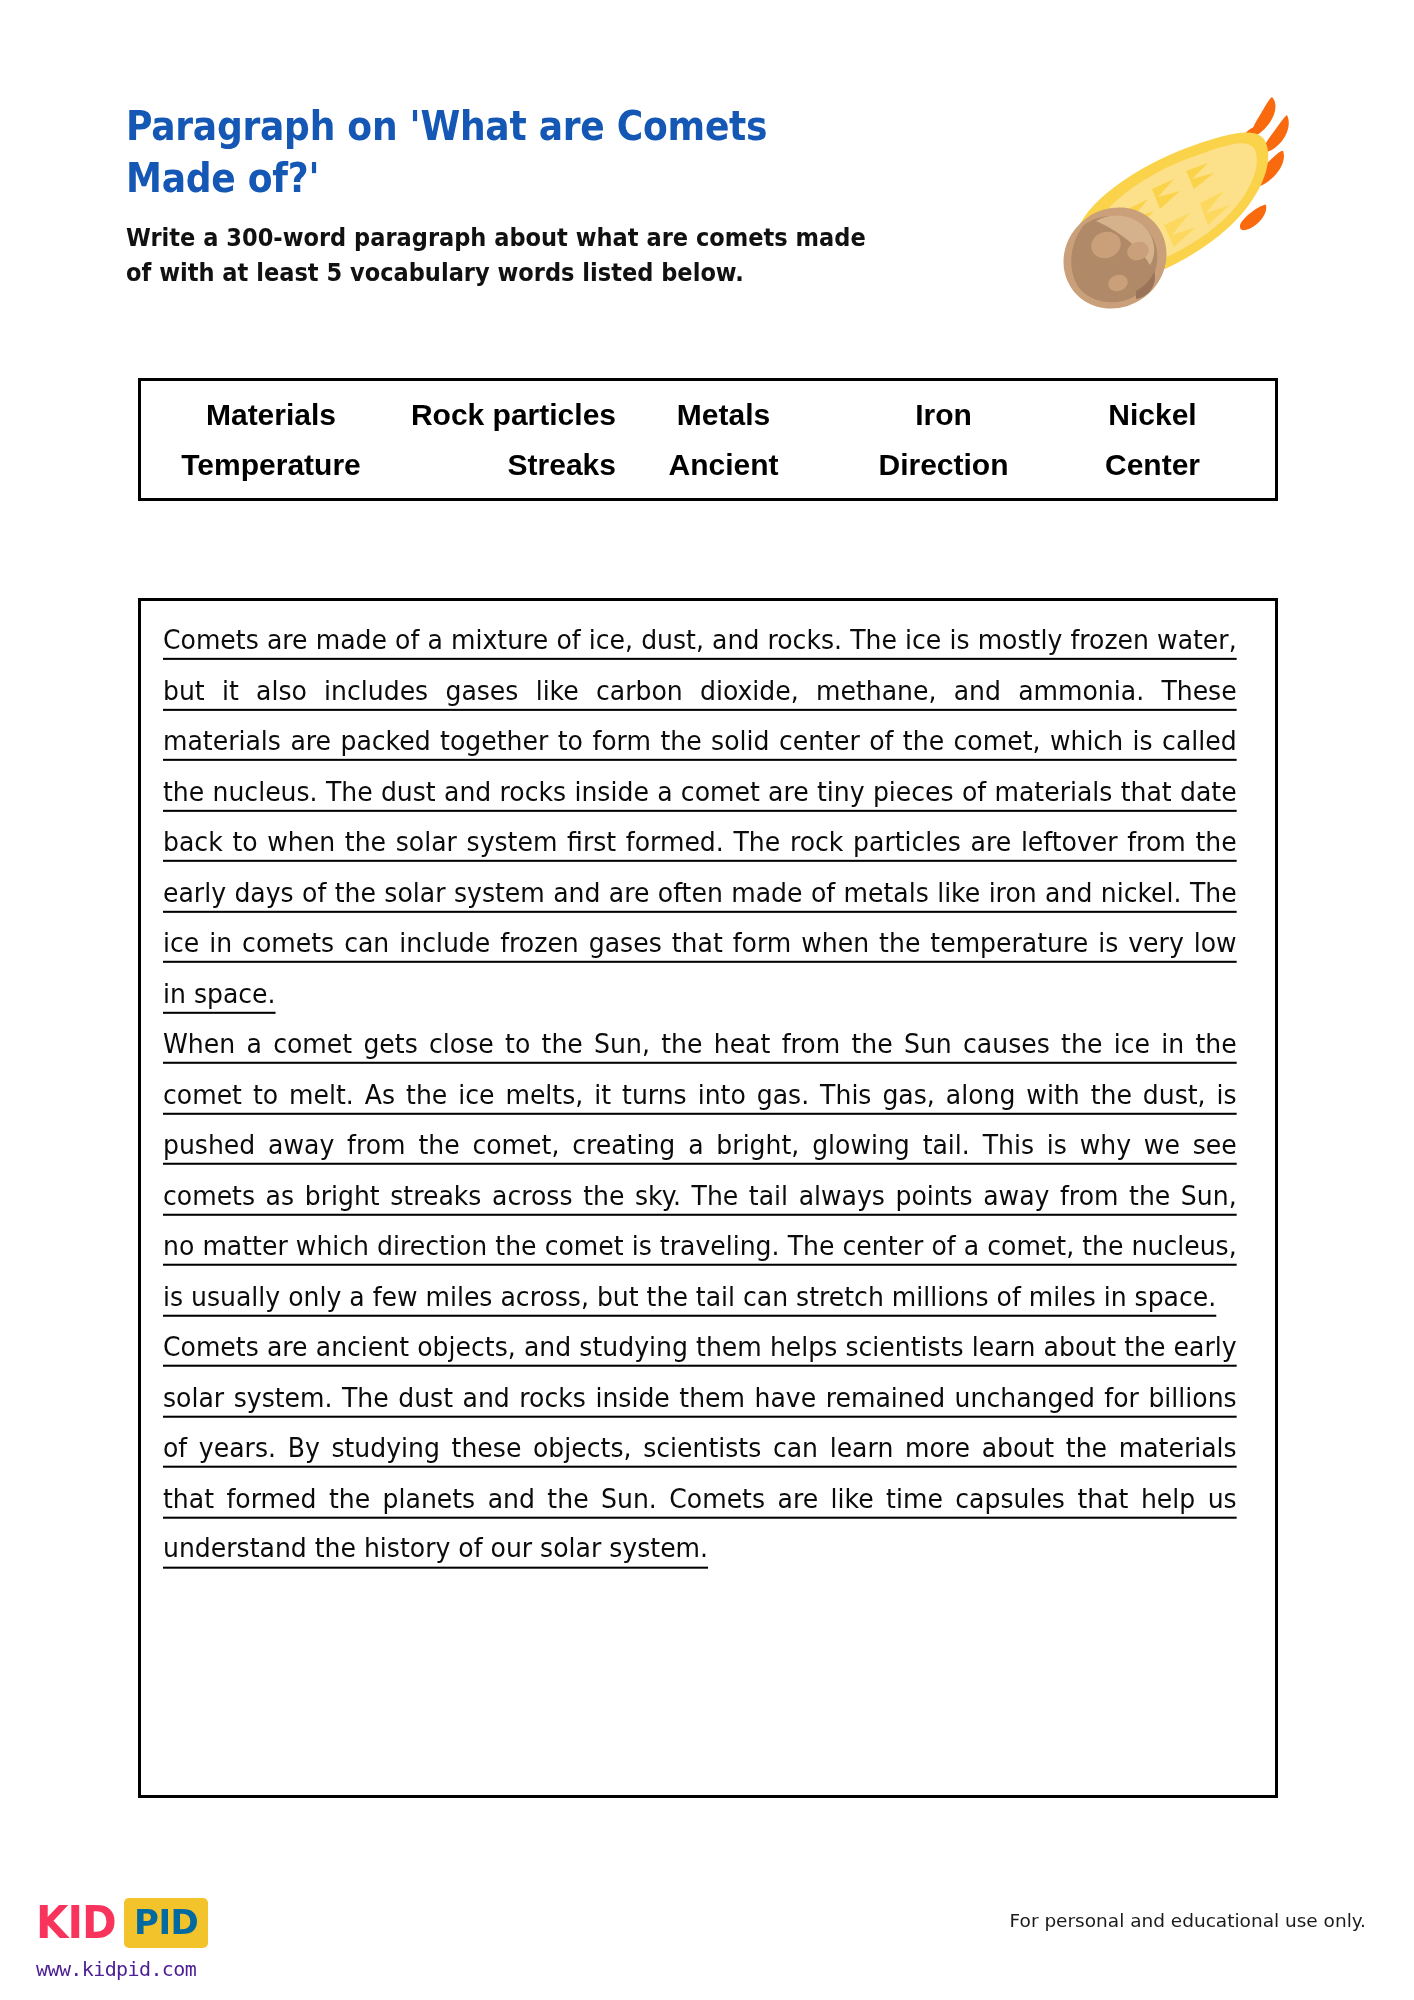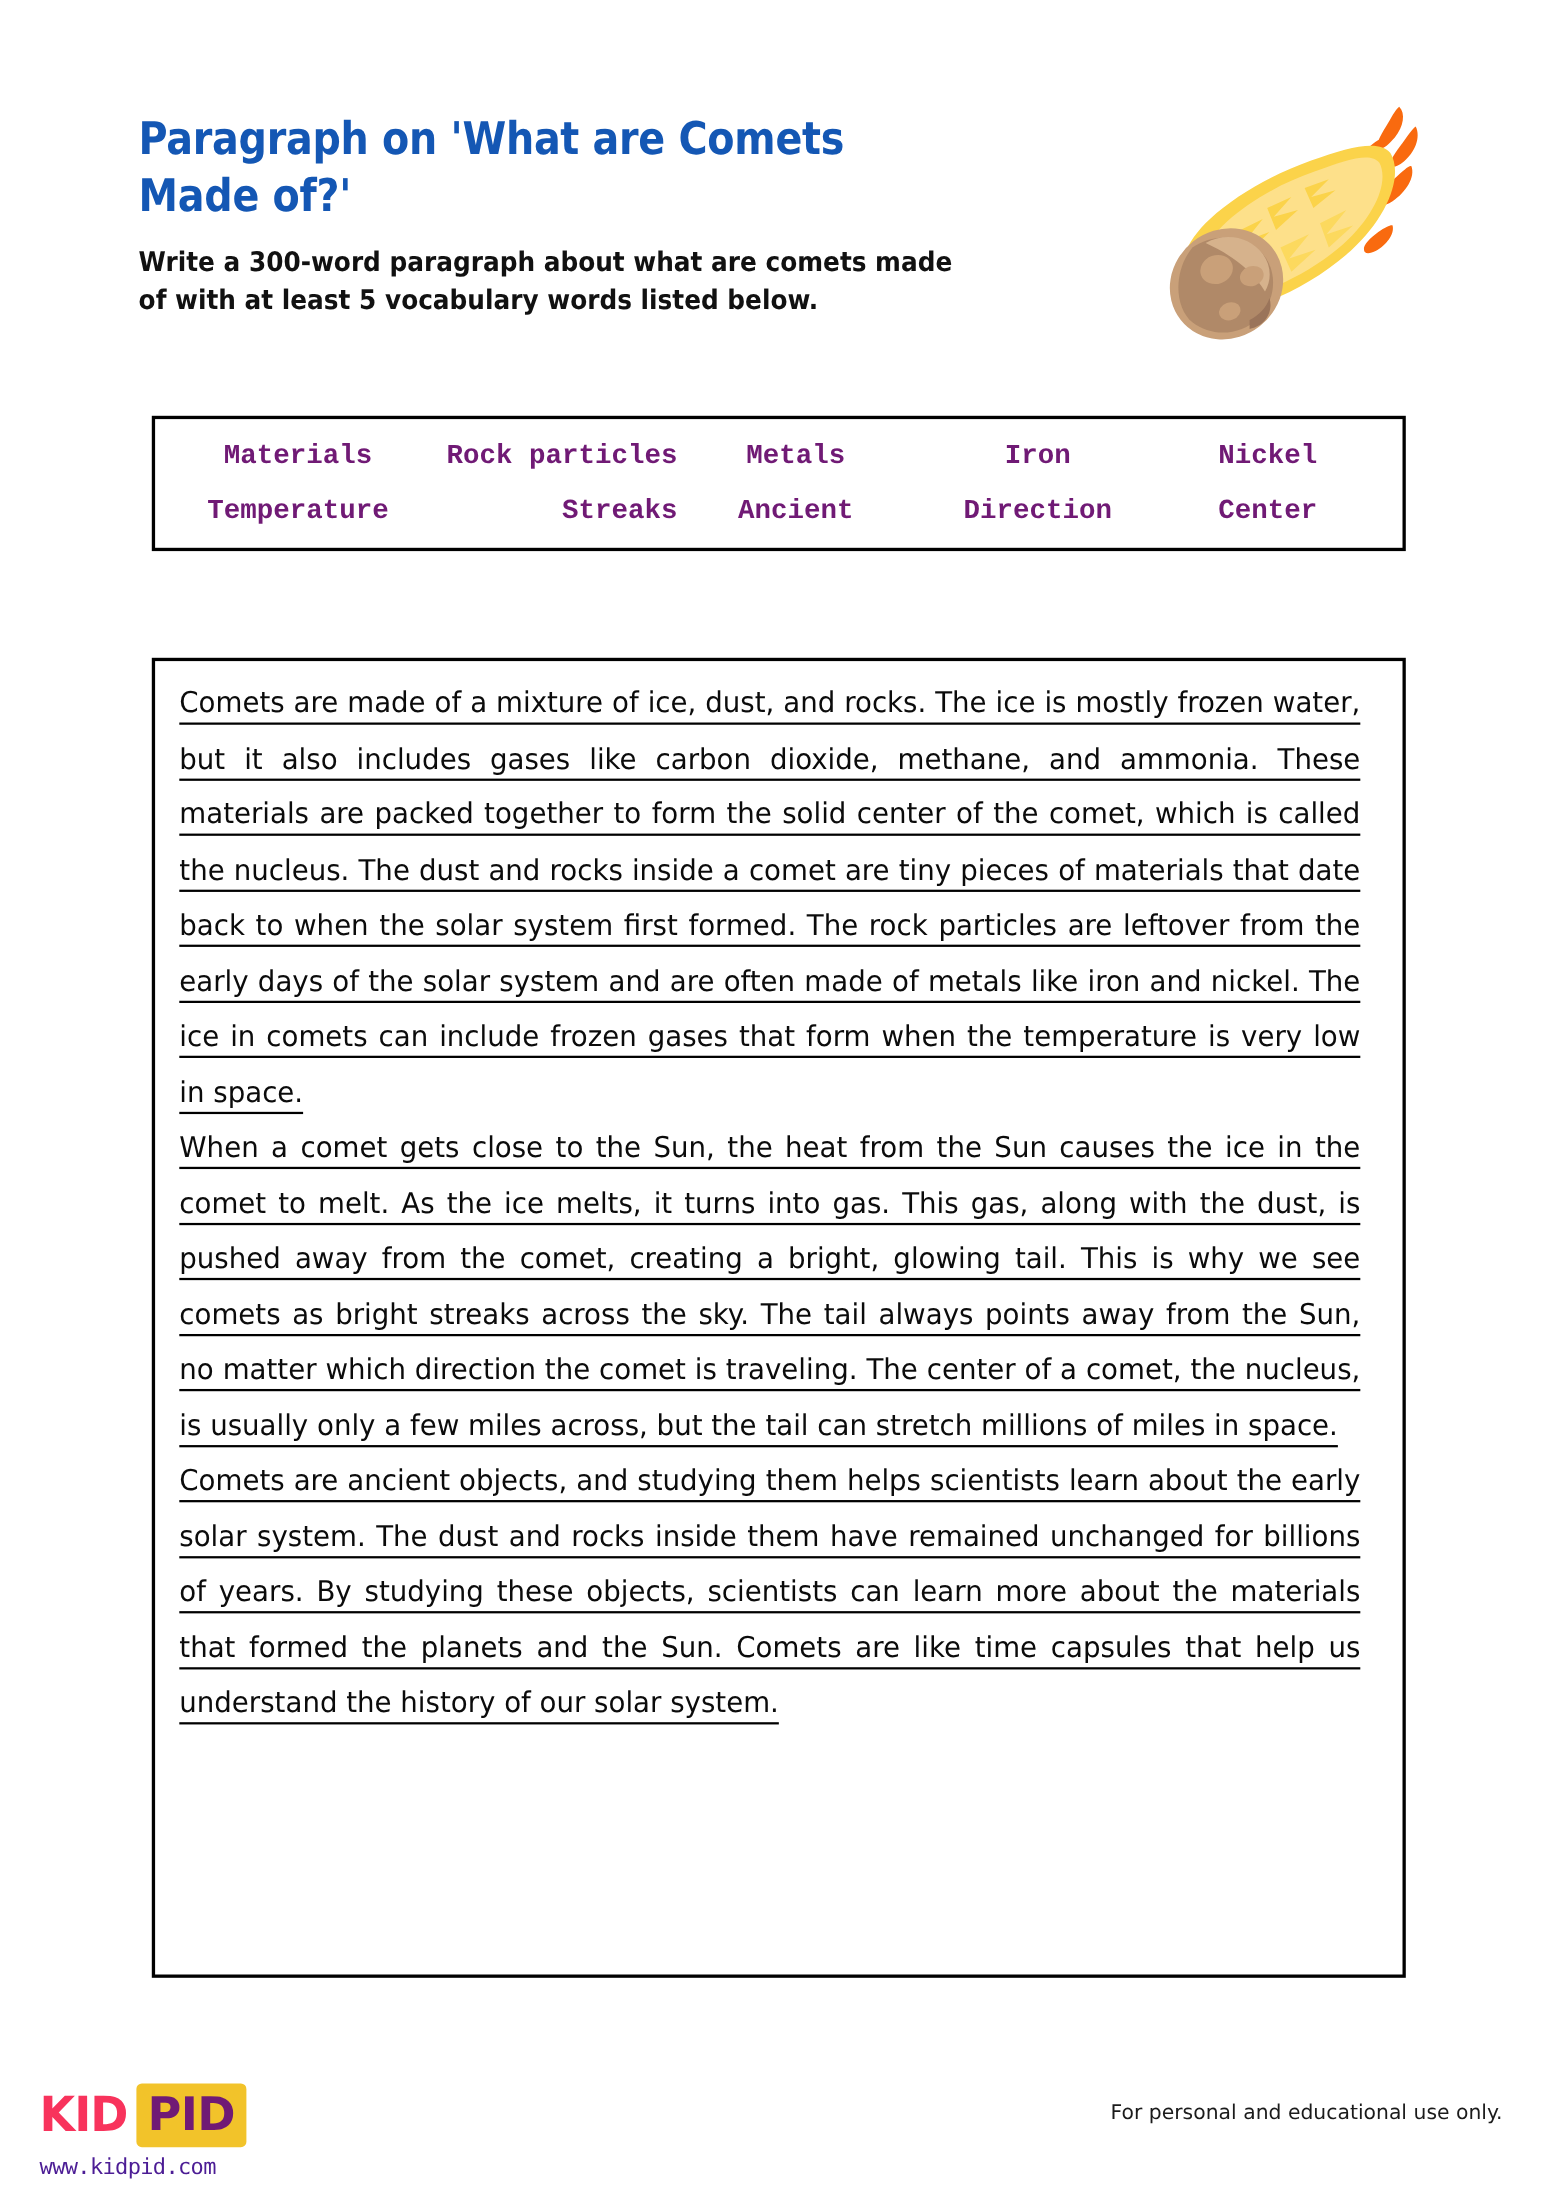--- a/index.html
+++ b/index.html
@@ -76,24 +76,24 @@
     flex-direction: column;
     justify-content: center;
     padding: 4px 26px 4px 30px;
   }
   .vocab-row {
     display: flex;
     align-items: center;
     height: 50px;
   }
   .vocab-word {
-    font-family: Liberation Mono, monospace;
-    font-weight: 700;
-    font-size: 25px;
-    color: #701a75;
+    font-family: Liberation Sans, sans-serif;
+    font-weight: 700;
+    font-size: 30px;
+    color: #000000;
     text-align: center;
     white-space: nowrap;
   }
   .vocab-row .vocab-word:nth-child(1) { flex: 0 0 200px; text-align: center; }
   .vocab-row .vocab-word:nth-child(2) { flex: 0 0 245px; text-align: right; }
   .vocab-row .vocab-word:nth-child(3) { flex: 0 0 215px; text-align: center; }
   .vocab-row .vocab-word:nth-child(4) { flex: 0 0 225px; text-align: center; }
   .vocab-row .vocab-word:nth-child(5) { flex: 1 1 auto;  text-align: center; }
 
   
@@ -146,24 +146,24 @@
     font-family: "DejaVu Sans", sans-serif;
     font-weight: 700;
     font-size: 44px;
     letter-spacing: -1px;
     line-height: 1;
     transform: scaleX(0.95);
     transform-origin: left center;
   }
   .logo-pid {
     background: #f2c32a;
-    color: #701a75;
-    font-family: "DejaVu Sans", sans-serif;
-    font-weight: 700;
-    font-size: 42px;
+    color: #0369a1;
+    font-family: "DejaVu Sans", sans-serif;
+    font-weight: 700;
+    font-size: 34px;
     line-height: 1;
     padding: 7px 10px 9px 10px;
     border-radius: 5px;
     margin-left: 4px;
     letter-spacing: -0.5px;
   }
   .logo-url {
     margin-top: 7px;
     font-family: "DejaVu Sans Mono", monospace;
     font-size: 20px;

